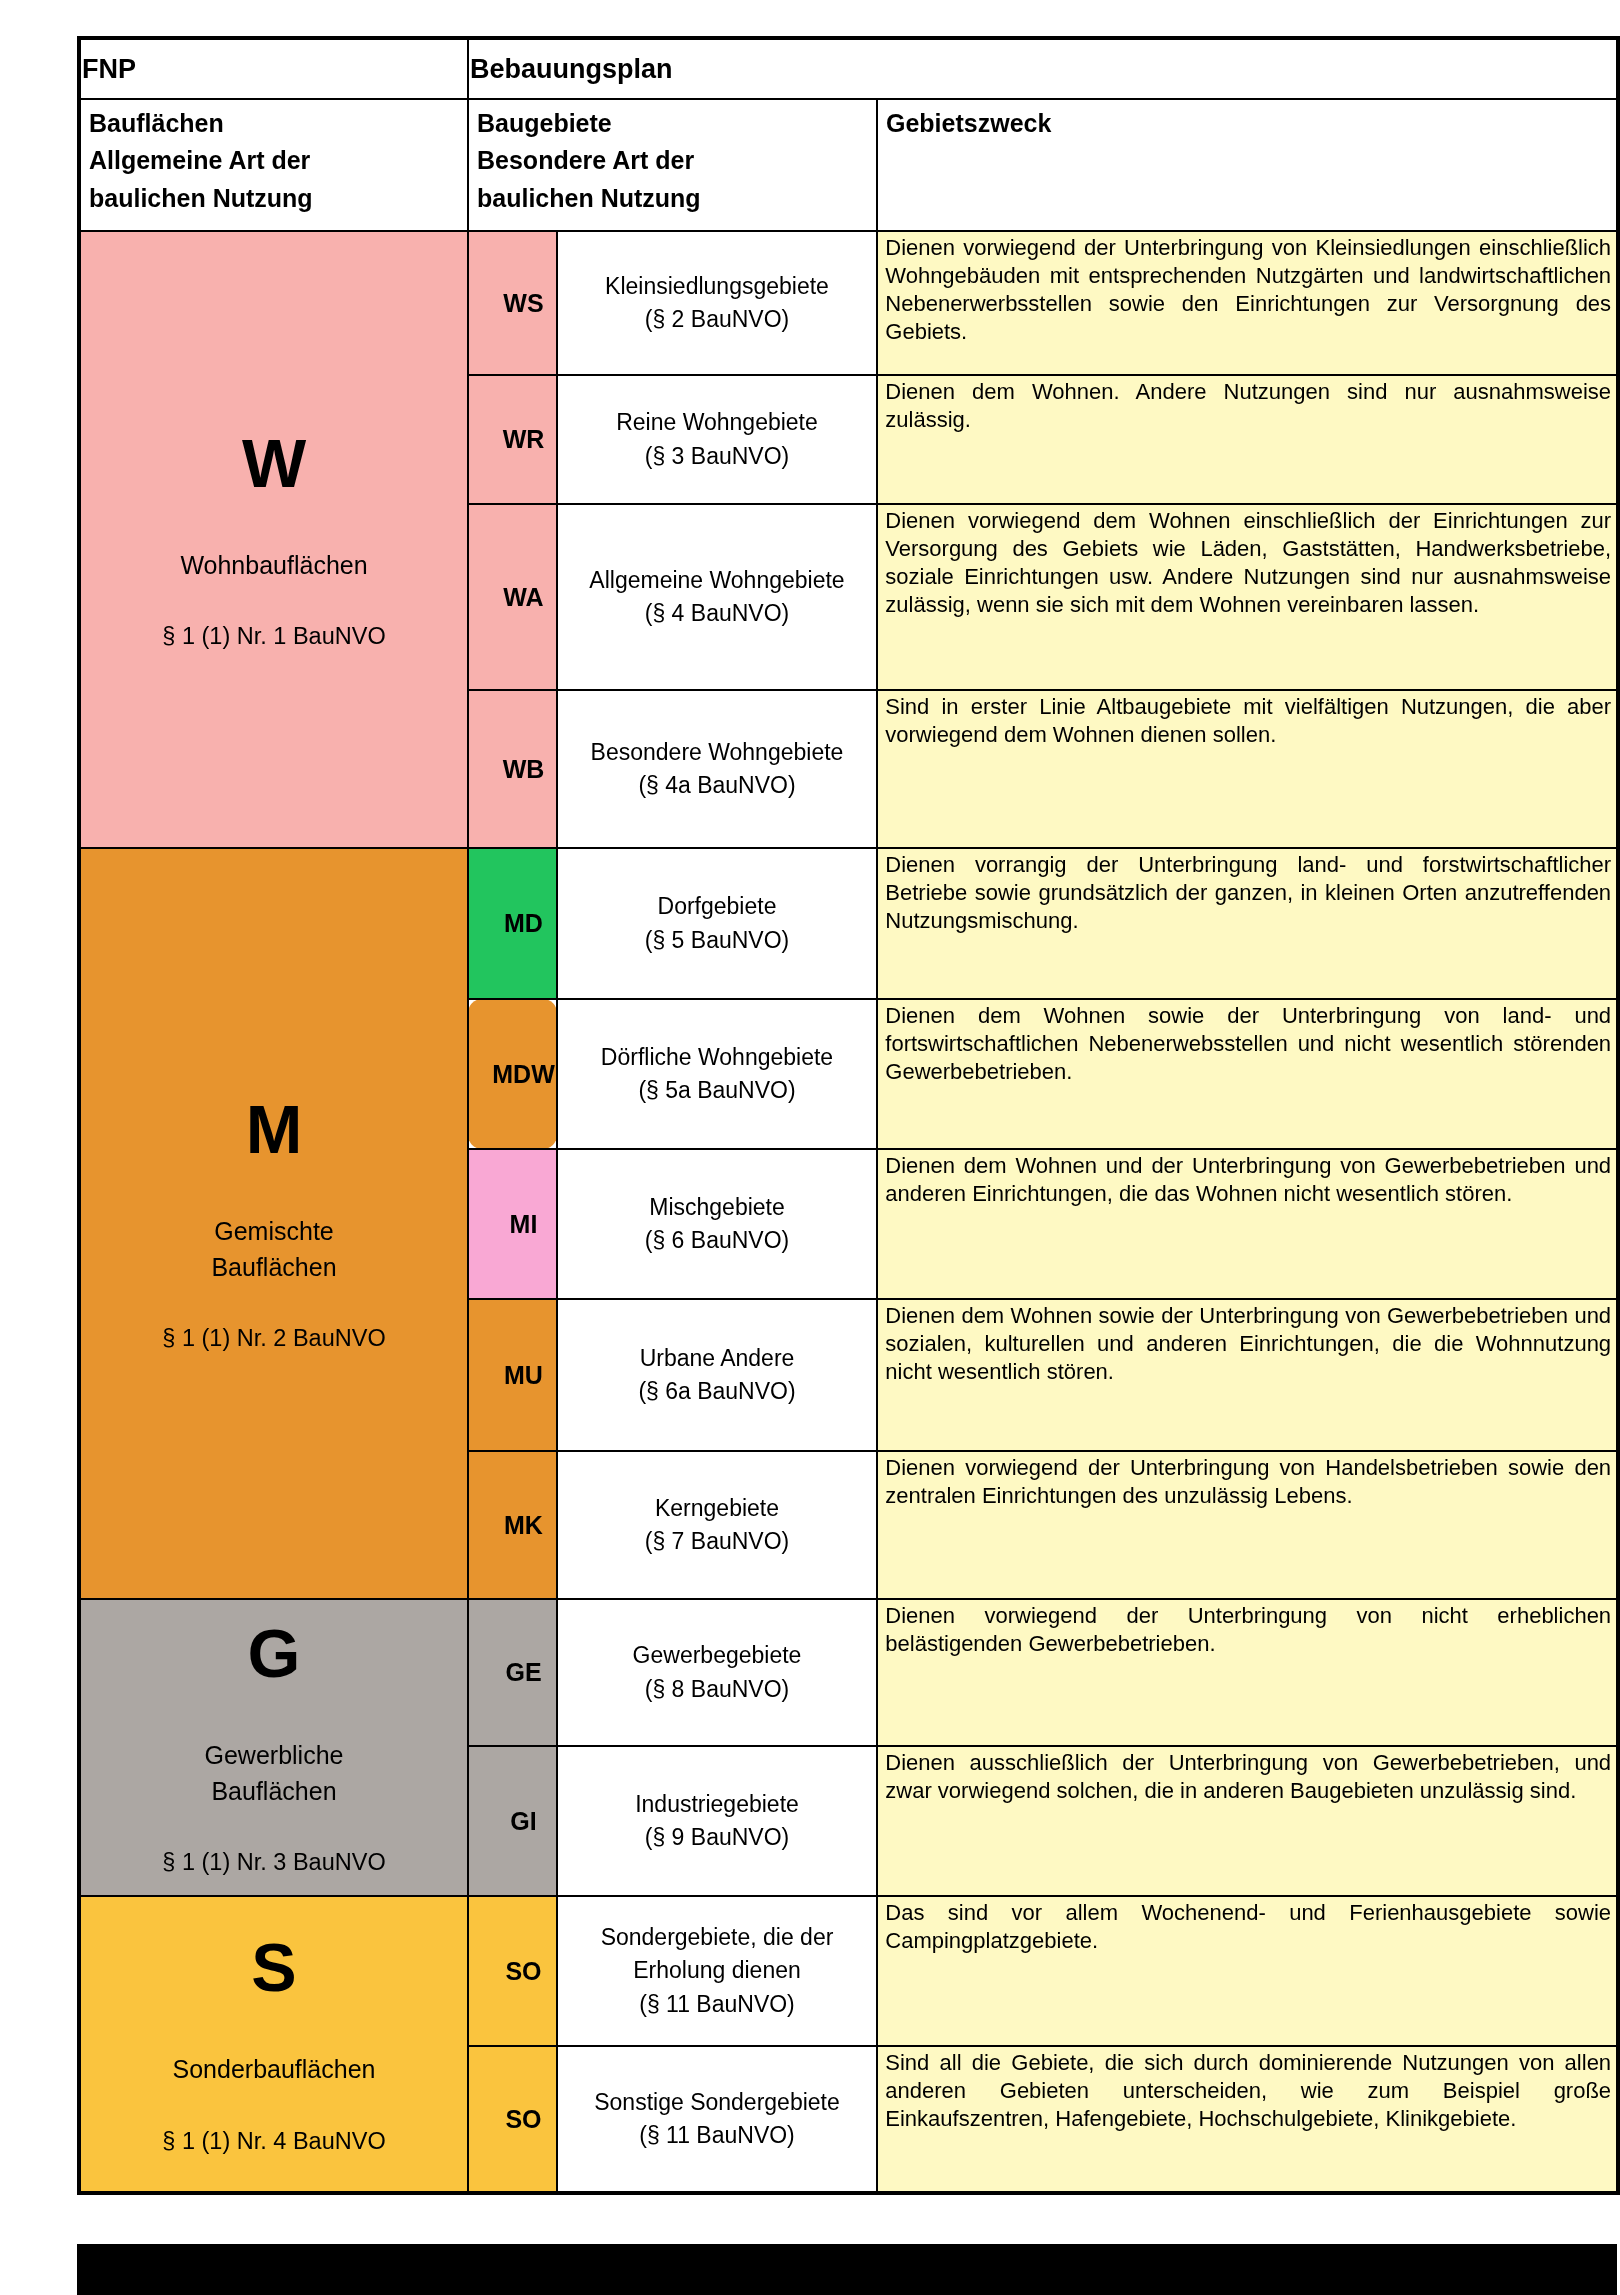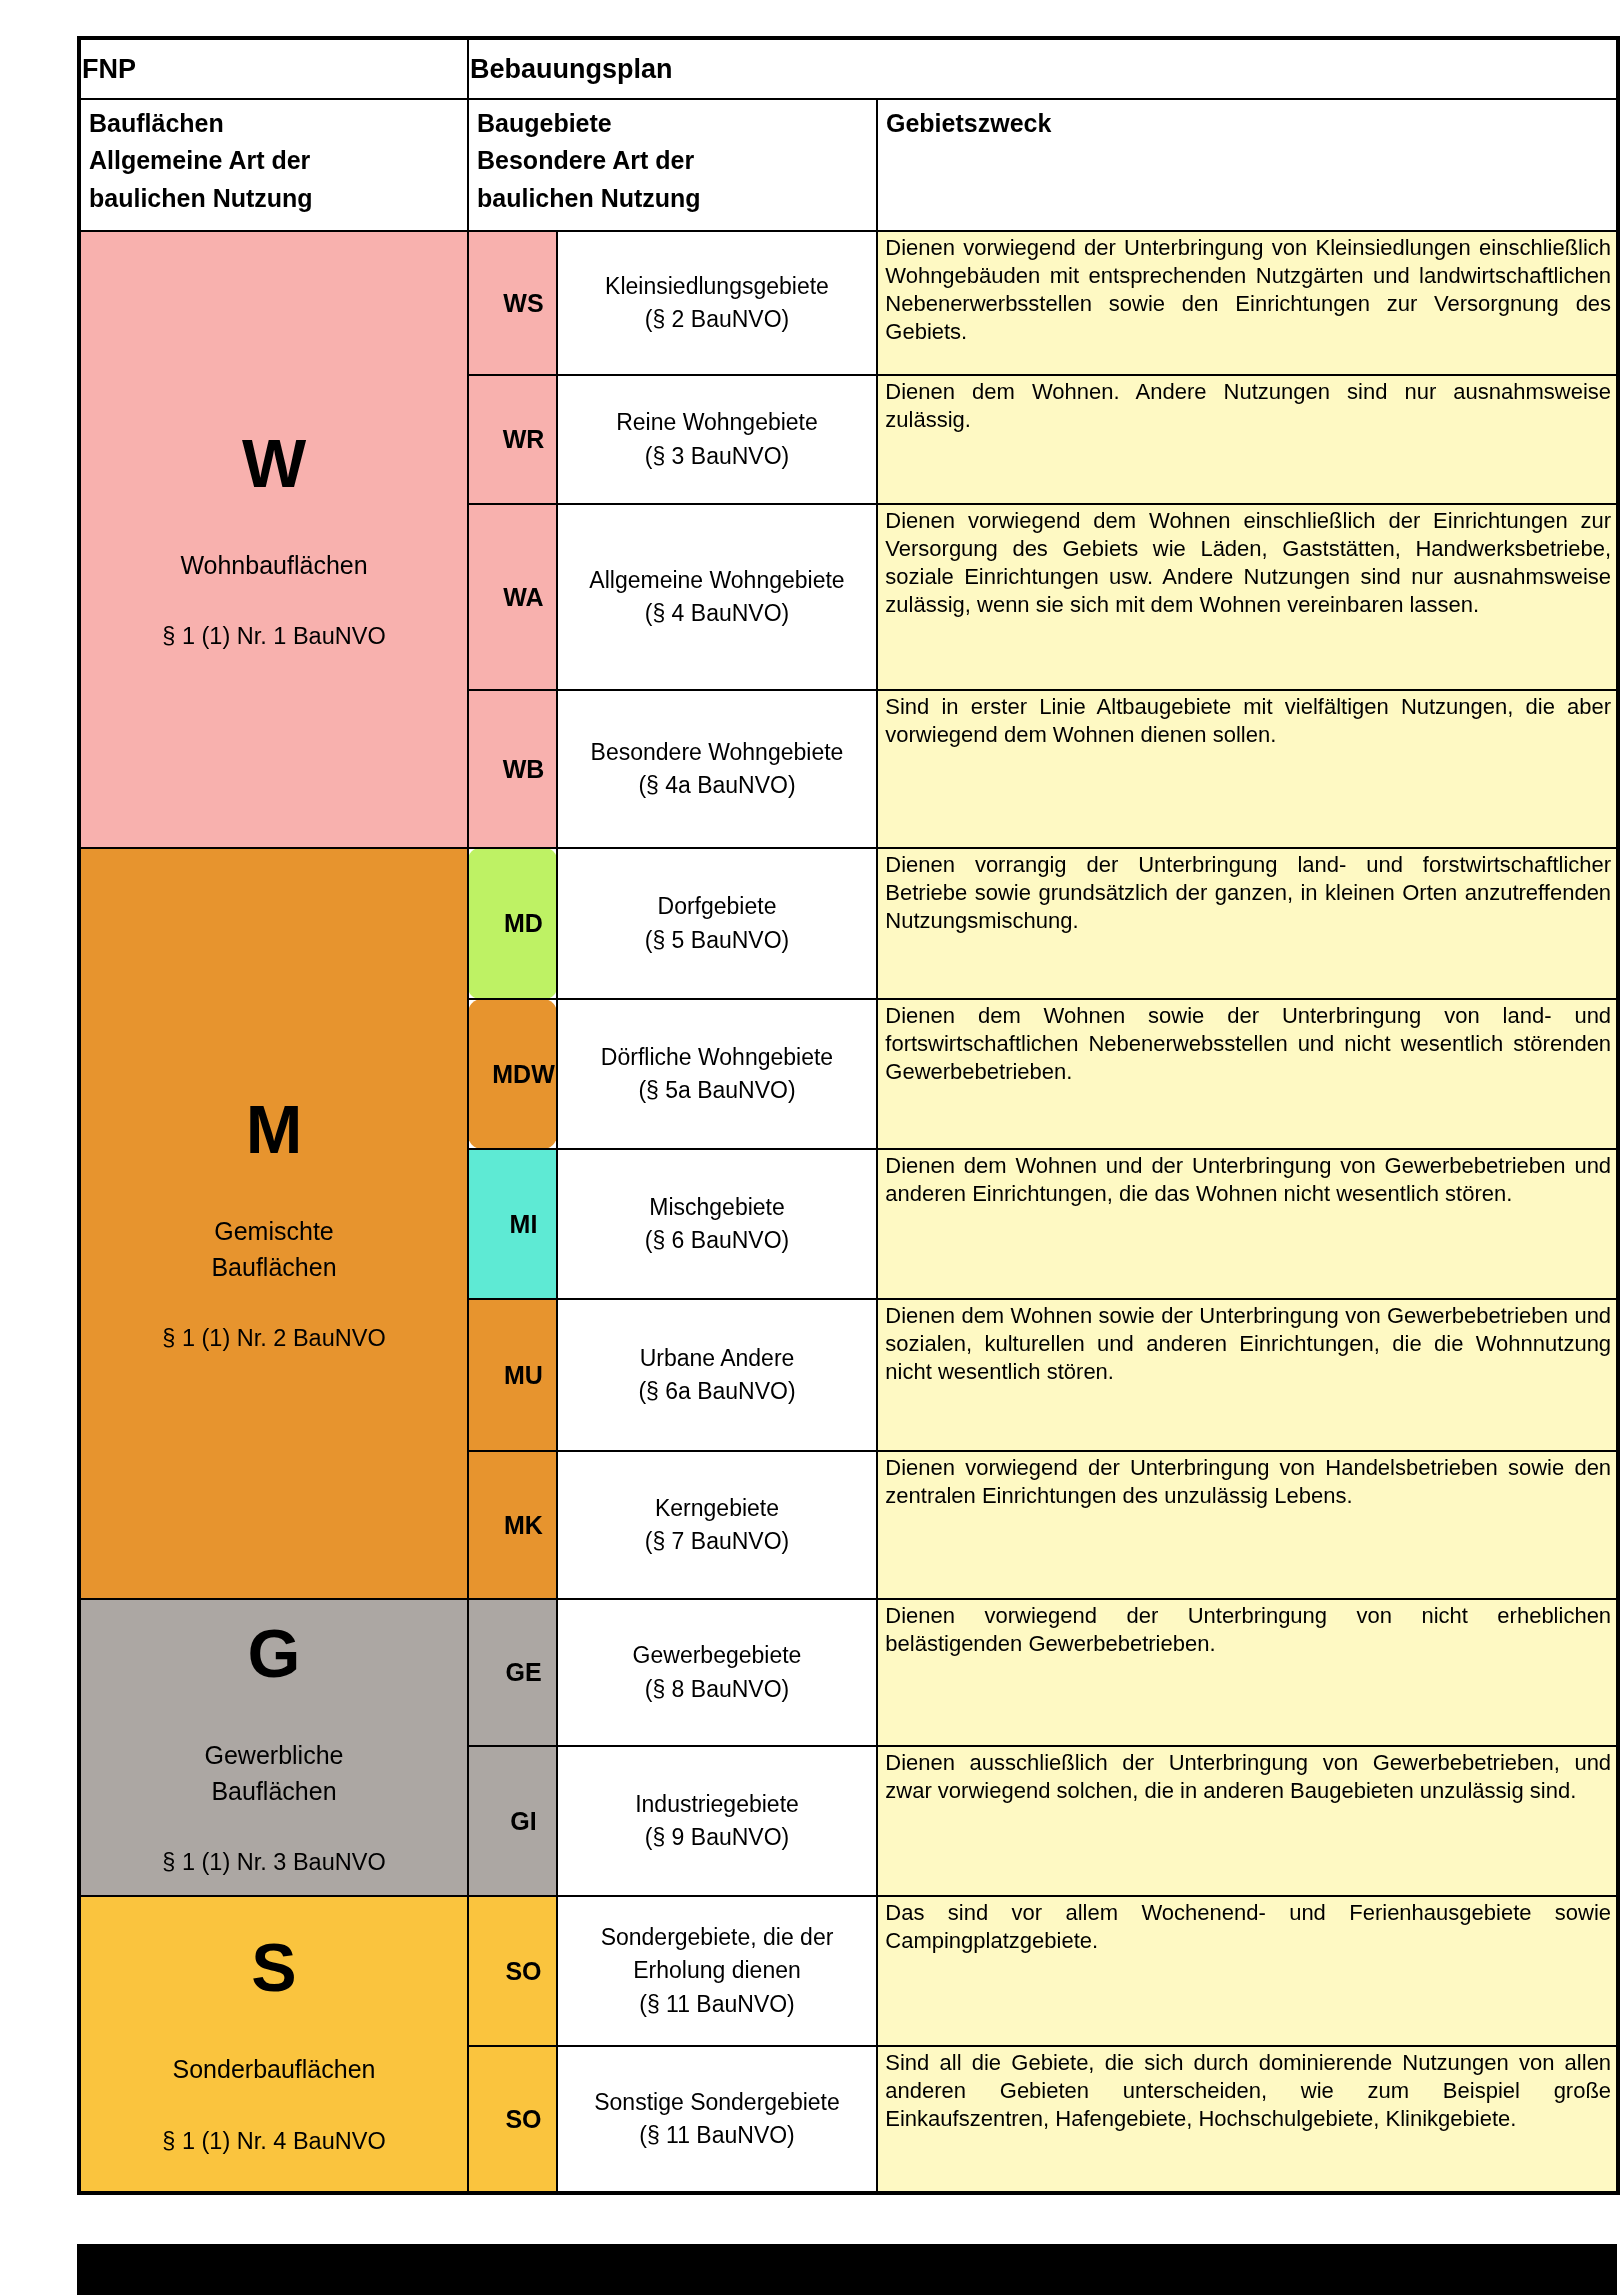--- a/index.html
+++ b/index.html
@@ -159,33 +159,33 @@
       <td class="purpose">Sind in erster Linie Altbaugebiete mit vielfältigen Nutzungen, die aber vorwiegend dem Wohnen dienen sollen.</td>
     </tr>
 
     <tr style="height:151px">
       <td class="section" rowspan="5" style="background: rgb(231, 148, 46);">
         <div class="section-letter">M</div>
         <div class="section-title">Gemischte
 Bauflächen</div>
         <div class="section-law">§ 1 (1) Nr. 2 BauNVO</div>
       </td>
-      <td class="code" style="background: #bef264; border-radius: 12px;">MD</td>
+      <td class="code" style="background: #22c55e;">MD</td>
       <td class="name">Dorfgebiete
 (§ 5 BauNVO)</td>
       <td class="purpose">Dienen vorrangig der Unterbringung land- und forstwirtschaftlicher Betriebe sowie grundsätzlich der ganzen, in kleinen Orten anzutreffenden Nutzungsmischung.</td>
     </tr>
     <tr style="height:150px">
       <td class="code" style="background: rgb(231, 148, 46); border-radius: 14px;">MDW</td>
       <td class="name">Dörfliche Wohngebiete
 (§ 5a BauNVO)</td>
       <td class="purpose">Dienen dem Wohnen sowie der Unterbringung von land- und fortswirtschaftlichen Nebenerwebsstellen und nicht wesentlich störenden Gewerbebetrieben.</td>
     </tr>
     <tr style="height:150px">
-      <td class="code" style="background: #5eead4;">MI</td>
+      <td class="code" style="background: #f9a8d4;">MI</td>
       <td class="name">Mischgebiete
 (§ 6 BauNVO)</td>
       <td class="purpose">Dienen dem Wohnen und der Unterbringung von Gewerbebetrieben und anderen Einrichtungen, die das Wohnen nicht wesentlich stören.</td>
     </tr>
     <tr style="height:152px">
       <td class="code" style="background: rgb(231, 148, 46);">MU</td>
       <td class="name">Urbane Andere
 (§ 6a BauNVO)</td>
       <td class="purpose">Dienen dem Wohnen sowie der Unterbringung von Gewerbebetrieben und sozialen, kulturellen und anderen Einrichtungen, die die Wohnnutzung nicht wesentlich stören.</td>
     </tr>

